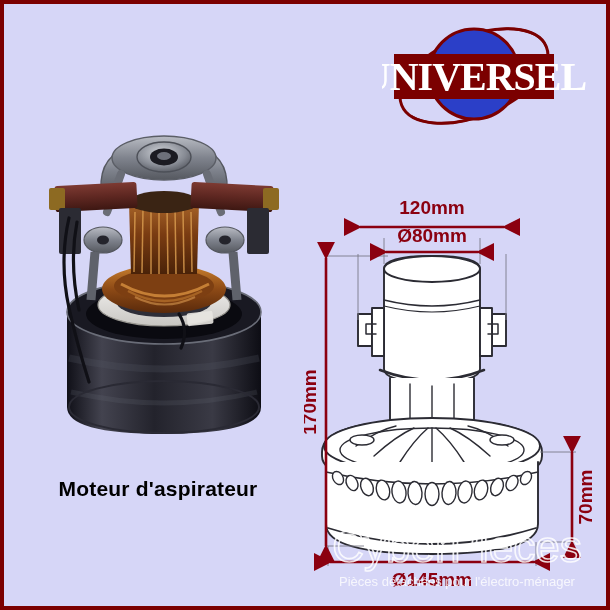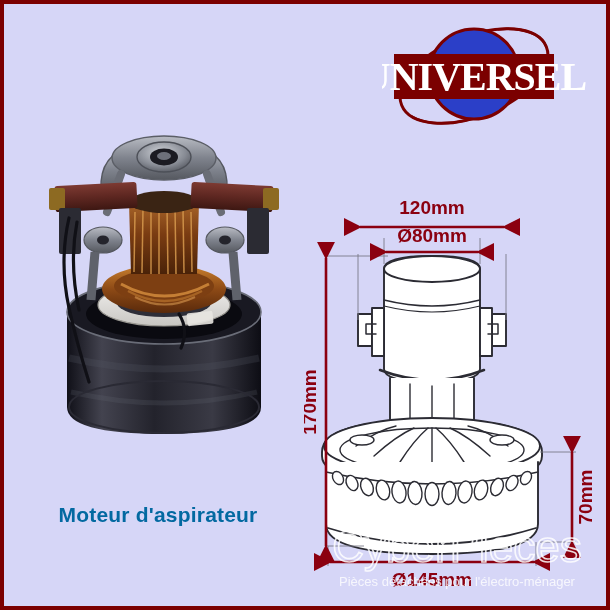--- a/index.html
+++ b/index.html
@@ -20,24 +20,23 @@
   #logo{position:absolute;left:378px;top:14px;width:214px;height:118px;}
   #logo svg{display:block;}
 
   
   #photo{position:absolute;left:25px;top:58px;width:270px;height:380px;}
   #photo svg{display:block;}
 
   
   #caption{
     position:absolute;left:8px;top:470px;width:292px;
-    text-align:center;color:#0369a1;
+    text-align:center;color:#000000;
     font-weight:bold;font-size:21px;line-height:30px;
     letter-spacing:.2px;
-    margin-top:26px;
   }
 
   
   #tech{position:absolute;left:300px;top:190px;width:306px;height:400px;}
   #tech svg{display:block;}
 
   
   #watermark{position:absolute;left:300px;top:520px;width:306px;height:80px;pointer-events:none;}
   #watermark svg{display:block;}
 

